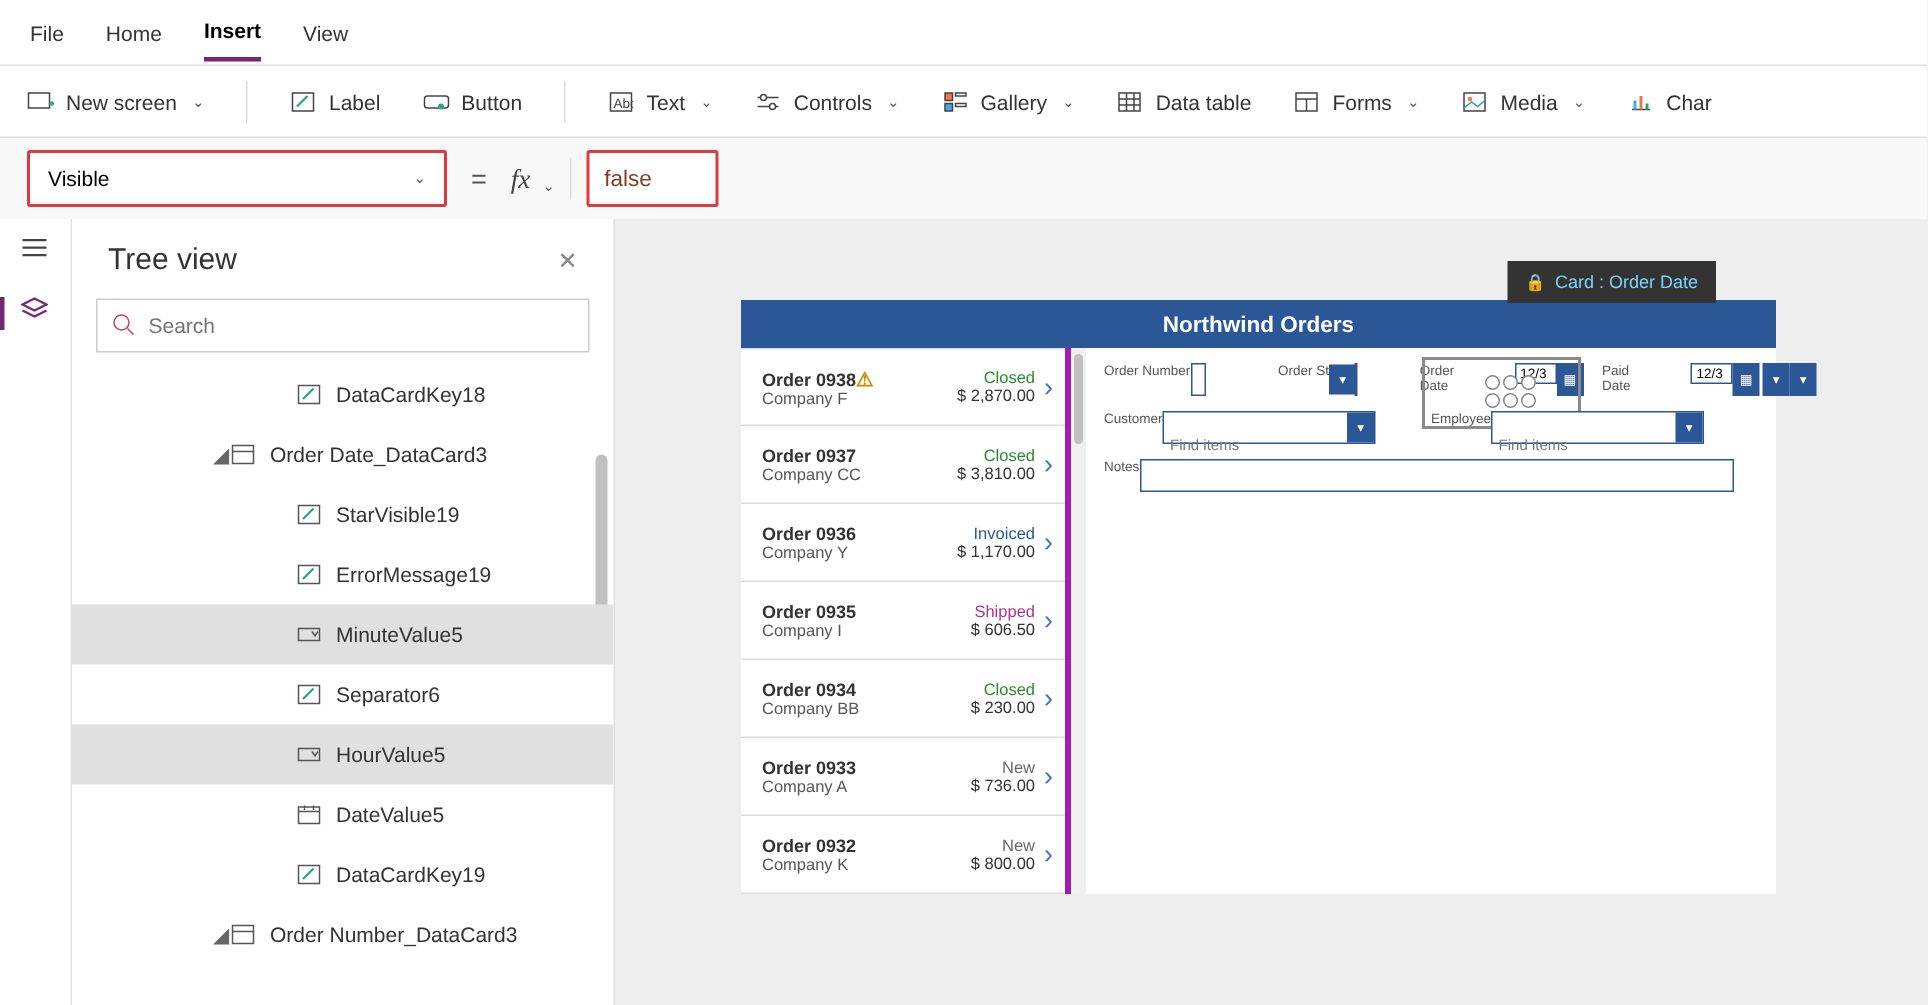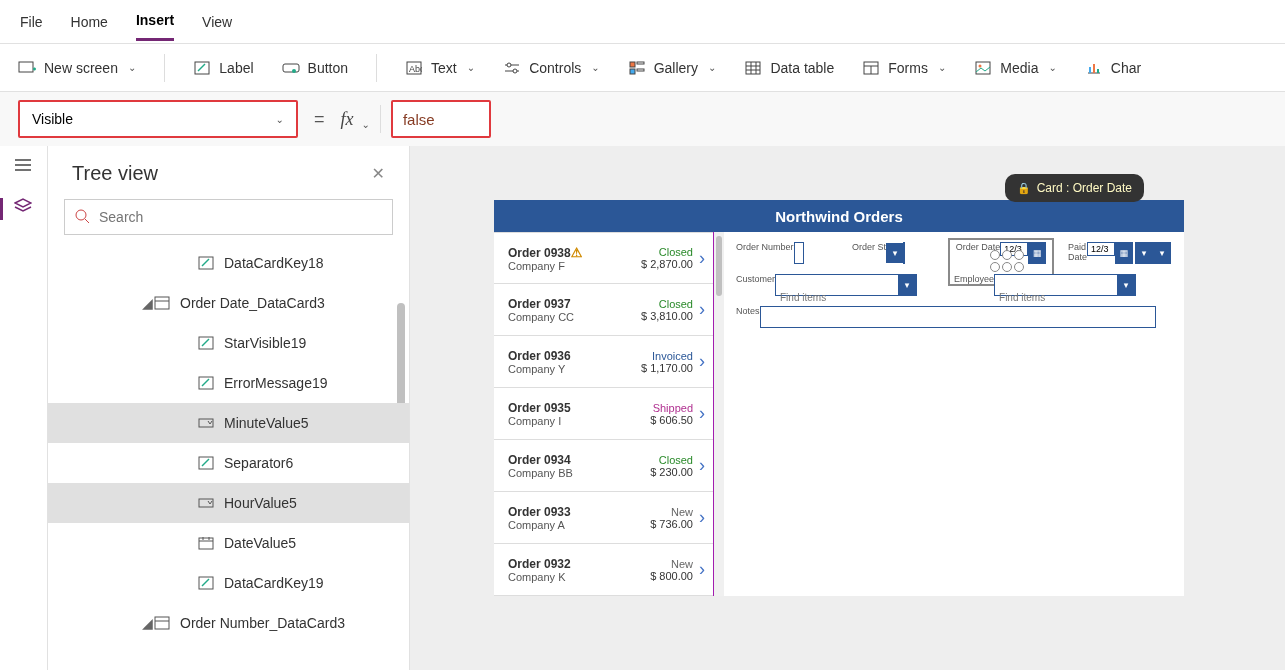--- a/index.html
+++ b/index.html
@@ -16,21 +16,21 @@
     .ribbon-item .ico { width: 18px; height: 18px; display: inline-flex; align-items:center; justify-content:center;}
     .ribbon-sep { width: 1px; height: 28px; background: #ddd; }
     .chev { font-size: 10px; color: #555; margin-left: 2px;}
     
     
     .formulabar { height: 54px; background: #f8f8f8; display:flex; align-items:center; padding: 0 18px; gap: 10px;}
     .prop-select { width: 280px; height: 38px; background: #fff; border: 2.5px solid #e0393e; border-radius:2px; display:flex; align-items:center; justify-content:space-between; padding:0 12px; font-size:14px; cursor:pointer;}
     .equals { font-size: 18px; color:#555; margin: 0 6px;}
     .fx-wrap { display:flex; align-items:flex-end; gap:6px;}
     .fx-label { font-size: 18px; font-style: italic; font-family: "Times New Roman", serif; color:#444;}
-    .formula-input { width: 100px; height: 38px; border: 2.5px solid #e0393e; border-radius:2px; background:#fff; display:flex; align-items:center; padding: 0 10px; font-family: Consolas, monospace; font-size: 15px; color:#863b23;}
+    .formula-input { width: 88px; height: 38px; border: 2.5px solid #e0393e; border-radius:2px; background:#fff; display:flex; align-items:center; padding: 0 10px; font-family: Consolas, monospace; font-size: 15px; color:#863b23;}
     
     
     .leftrail { position: absolute; left:0; top:146px; width: 48px; height: calc(100% - 146px); background:#fff; border-right:1px solid #e1e1e1; display:flex; flex-direction:column; align-items:center; padding-top:12px; gap:20px;}
     .leftrail .rail-item { width: 20px; height: 20px; cursor:pointer;}
     .rail-active-bar { position:absolute; left:0; top:52px; width:3px; height:22px; background:#742774;}
     
     
     .treepanel { position:absolute; left:48px; top:146px; width: 362px; height: calc(100% - 146px); background:#fff; border-right:1px solid #e1e1e1; padding-top:16px;}
     .tree-header { display:flex; justify-content:space-between; align-items:center; padding: 0 24px 14px 24px;}
     .tree-title { font-size: 20px; font-weight: normal; color:#333;}
@@ -42,21 +42,21 @@
     .tree-node.selected { background:#e0e0e0;}
     .tree-node-icon { width:16px; height:16px; margin-right:10px; display:inline-flex; align-items:center;}
     .tree-caret { width:12px; color:#666; }
     .tree-scrollbar { position:absolute; right:4px; top:60px; width:8px; height:110px; background:#c0c0c0; border-radius:4px;}
     
     
     .canvas { position:absolute; left:410px; top:146px; right:0; bottom:0; background:#eee; padding: 54px 28px 0 84px;}
     .app-frame { width: 690px; background:#fff; position:relative;}
     .app-header { height: 32px; background:#2b5797; color:#fff; font-weight:600; font-size:15px; display:flex; align-items:center; justify-content:center;}
     .app-body { display:flex;}
-    .orderlist { width: 220px; border-right:1px solid #a21caf;}
+    .orderlist { width: 220px; border-right:4px solid #a21caf;}
     .orderitem { height: 52px; border-bottom:1px solid #ddd; display:flex; align-items:center; padding: 0 8px 0 14px; cursor:pointer;}
     .orderitem:first-child { border-top:1px solid #ddd;}
     .orderitem-left { flex:1;}
     .orderitem-title { font-size:12px; font-weight:700; color:#333;}
     .orderitem-sub { font-size:11px; color:#555;}
     .orderitem-right { text-align:right;}
     .orderitem-status { font-size:11px; font-weight:500;}
     .orderitem-price { font-size:11px; color:#333;}
     .orderitem-arrow { color:#4472c4; font-size:18px; margin-left:6px;}
     .orderlist-scroll { width:10px; background:#f0f0f0; position:relative;}
@@ -67,28 +67,28 @@
     
     .orderform { flex:1; padding: 10px 12px;}
     .form-row{ display:flex; gap:18px; margin-bottom:10px;}
     .form-field{ display:flex; flex-direction:row;}
     .form-label{ font-size:9px; color:#555; margin-bottom:2px;}
     .txtbox{ height:22px; border:1.5px solid #2b5797; background:#fff; font-size:10px; padding:0 4px;}
     .combobox{ height:22px; border:1.5px solid #2b5797; background:#fff; display:flex; align-items:center; font-size:10px; position:relative;}
     .combobox .cb-arrow{ position:absolute; right:0; top:0; width:18px; height:100%; background:#2b5797; color:#fff; display:flex; align-items:center; justify-content:center; font-size:9px;}
     .combobox input{ border:none; outline:none; font-size:10px; padding:0 4px; flex:1; color:#999; background:transparent;margin-top:25px;}
     .datebox{ display:flex; gap:0;}
-    .datebox .dv{ width:28px; height:14px; border:1.5px solid #2b5797; font-size:9px; display:flex; align-items:center; padding:0 3px;}
+    .datebox .dv{ width:28px; height:14px; border:1.5px solid #2b5797; font-size:9px; display:flex; align-items:center; padding:0 3px;margin-left:40px;}
     .datebox .btn{ width:18px; height:22px; background:#2b5797; color:#fff; display:flex; align-items:center; justify-content:center; font-size:9px;}
     .notes-box{ width:100%; height:22px; border:1.5px solid #2b5797; background:#fff;}
     
     
     .sel-card { position:absolute; border: 2px solid #8a8a8a; pointer-events:none;}
     .sel-handles { position:absolute; width:10px; height:10px; background:#fff; border:1px solid #888; border-radius:50%;}
-    .tooltip { position:absolute; background:#333; color:#fef9c3; font-size:12px; padding:7px 12px; border-radius:10px; display:flex; align-items:center; gap:6px; white-space:nowrap;}
+    .tooltip { position:absolute; background:#333; color:#7dd3fc; font-size:12px; padding:7px 12px; border-radius:0; display:flex; align-items:center; gap:6px; white-space:nowrap;}
     .lock-i::before{content:'🔒'; font-size:11px;}
   </style>
 </head>
 <body>
 
 <div class="menubar">
   <span>File</span>
   <span>Home</span>
   <span class="active">Insert</span>
   <span>View</span>

